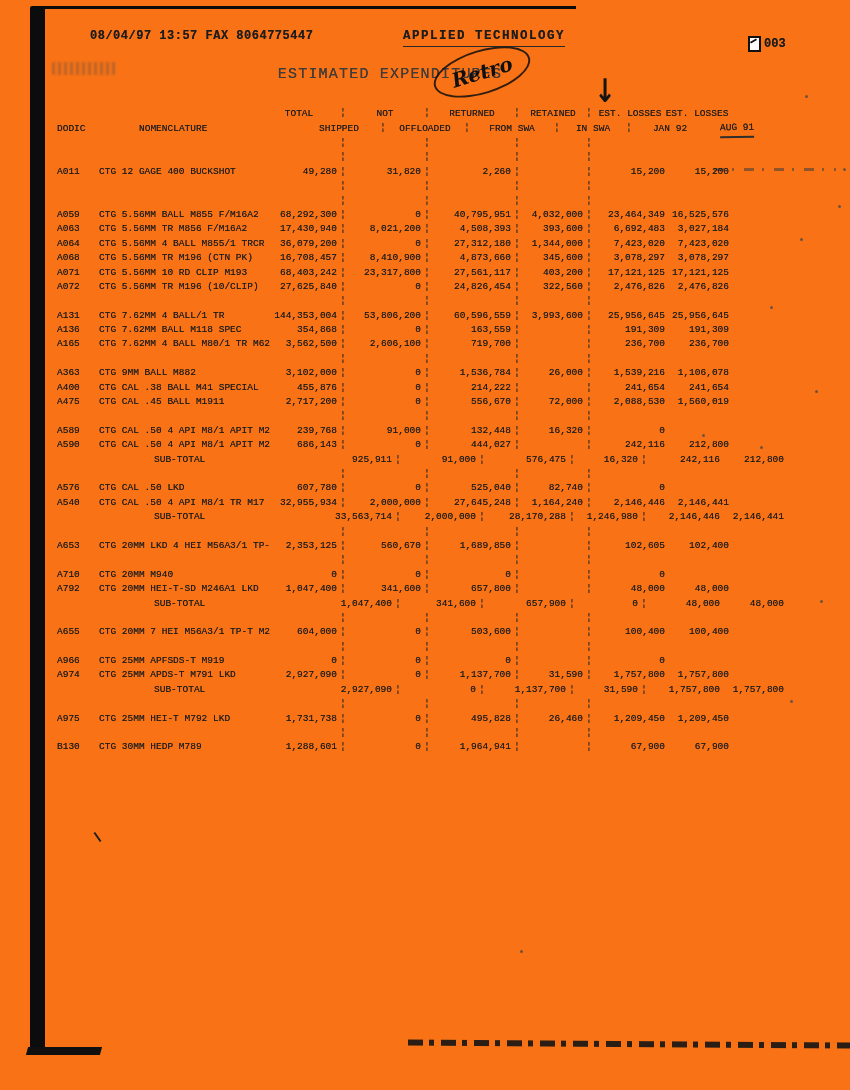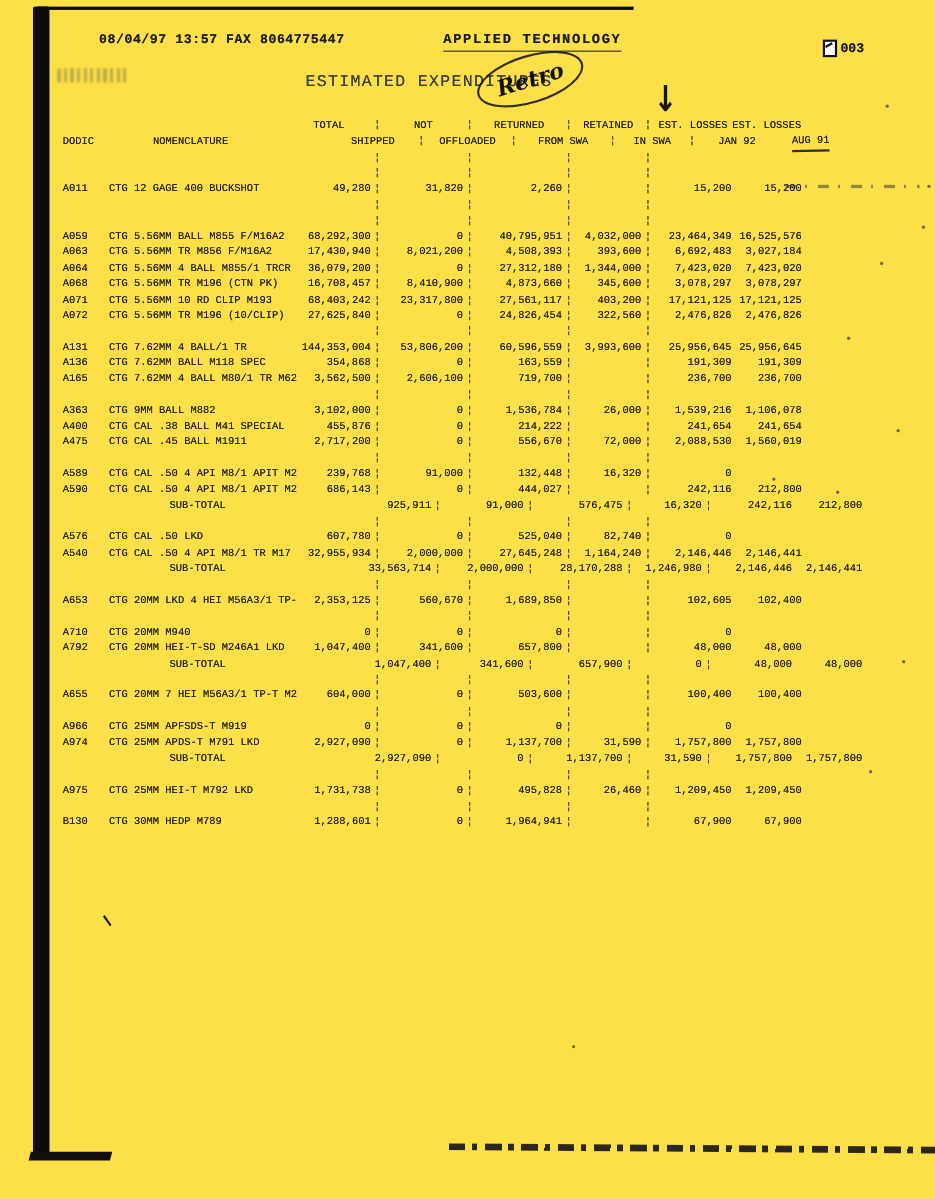--- a/index.html
+++ b/index.html
@@ -2,21 +2,21 @@
 <html><head>
 <meta charset="utf-8">
 <style>
   html,body{margin:0;padding:0;}
   body{
     width:850px;height:1090px;position:relative;overflow:hidden;
     background:#f2f2ef;
     font-family:"Liberation Mono","DejaVu Sans Mono",monospace;
     color:#1c1c1c;
   }
-  .page{position:absolute;inset:0;background:#fde047;text-shadow:0 0 .4px rgba(25,25,25,.7);}
+  .page{position:absolute;inset:0;background:#f97316;text-shadow:0 0 .4px rgba(25,25,25,.7);}
 
   
   .bar-left{position:absolute;left:30px;top:6px;width:15px;height:1048px;background:#0c0c0c;border-radius:2px;}
   .line-top{position:absolute;left:34px;top:6px;width:542px;height:3px;background:#0c0c0c;}
   .smudge{position:absolute;top:62px;left:52px;width:66px;height:13px;
     background:repeating-linear-gradient(90deg,rgba(70,70,70,.55) 0 3px,transparent 3px 6px);
     filter:blur(1px);opacity:.65;border-radius:2px;}
   .noise-bottom{position:absolute;top:1041px;left:408px;width:442px;height:6px;
     background:repeating-linear-gradient(90deg,#141414 0 15px,transparent 15px 21px,#141414 21px 26px,transparent 26px 33px);
     transform:rotate(.4deg);opacity:.9;}

